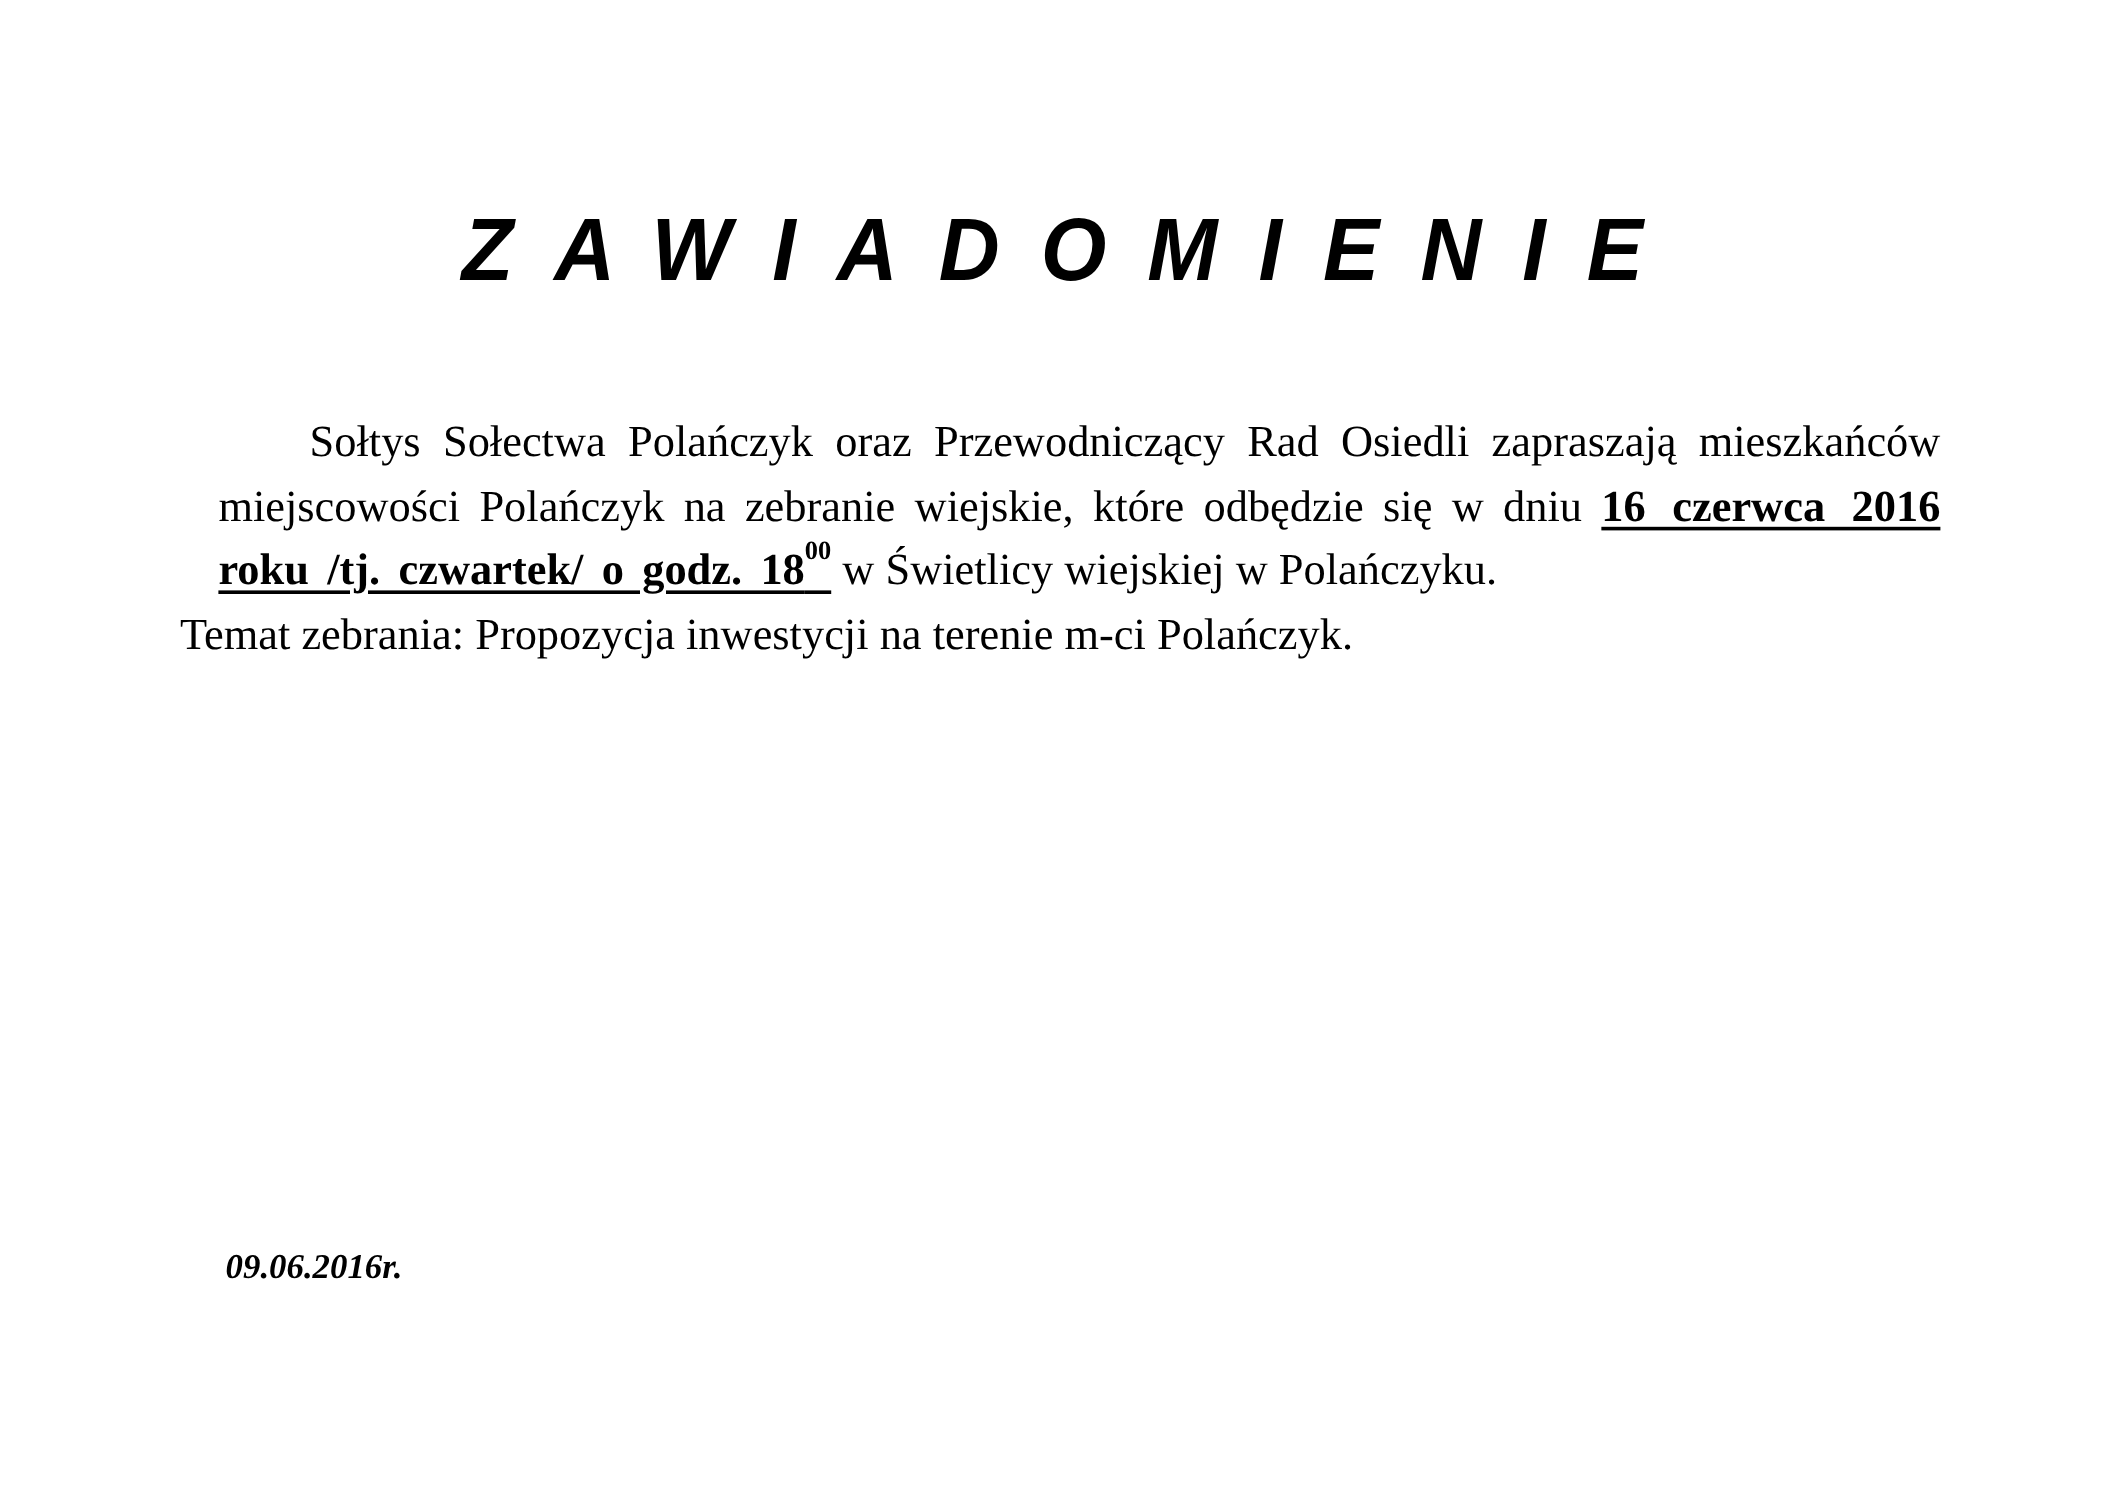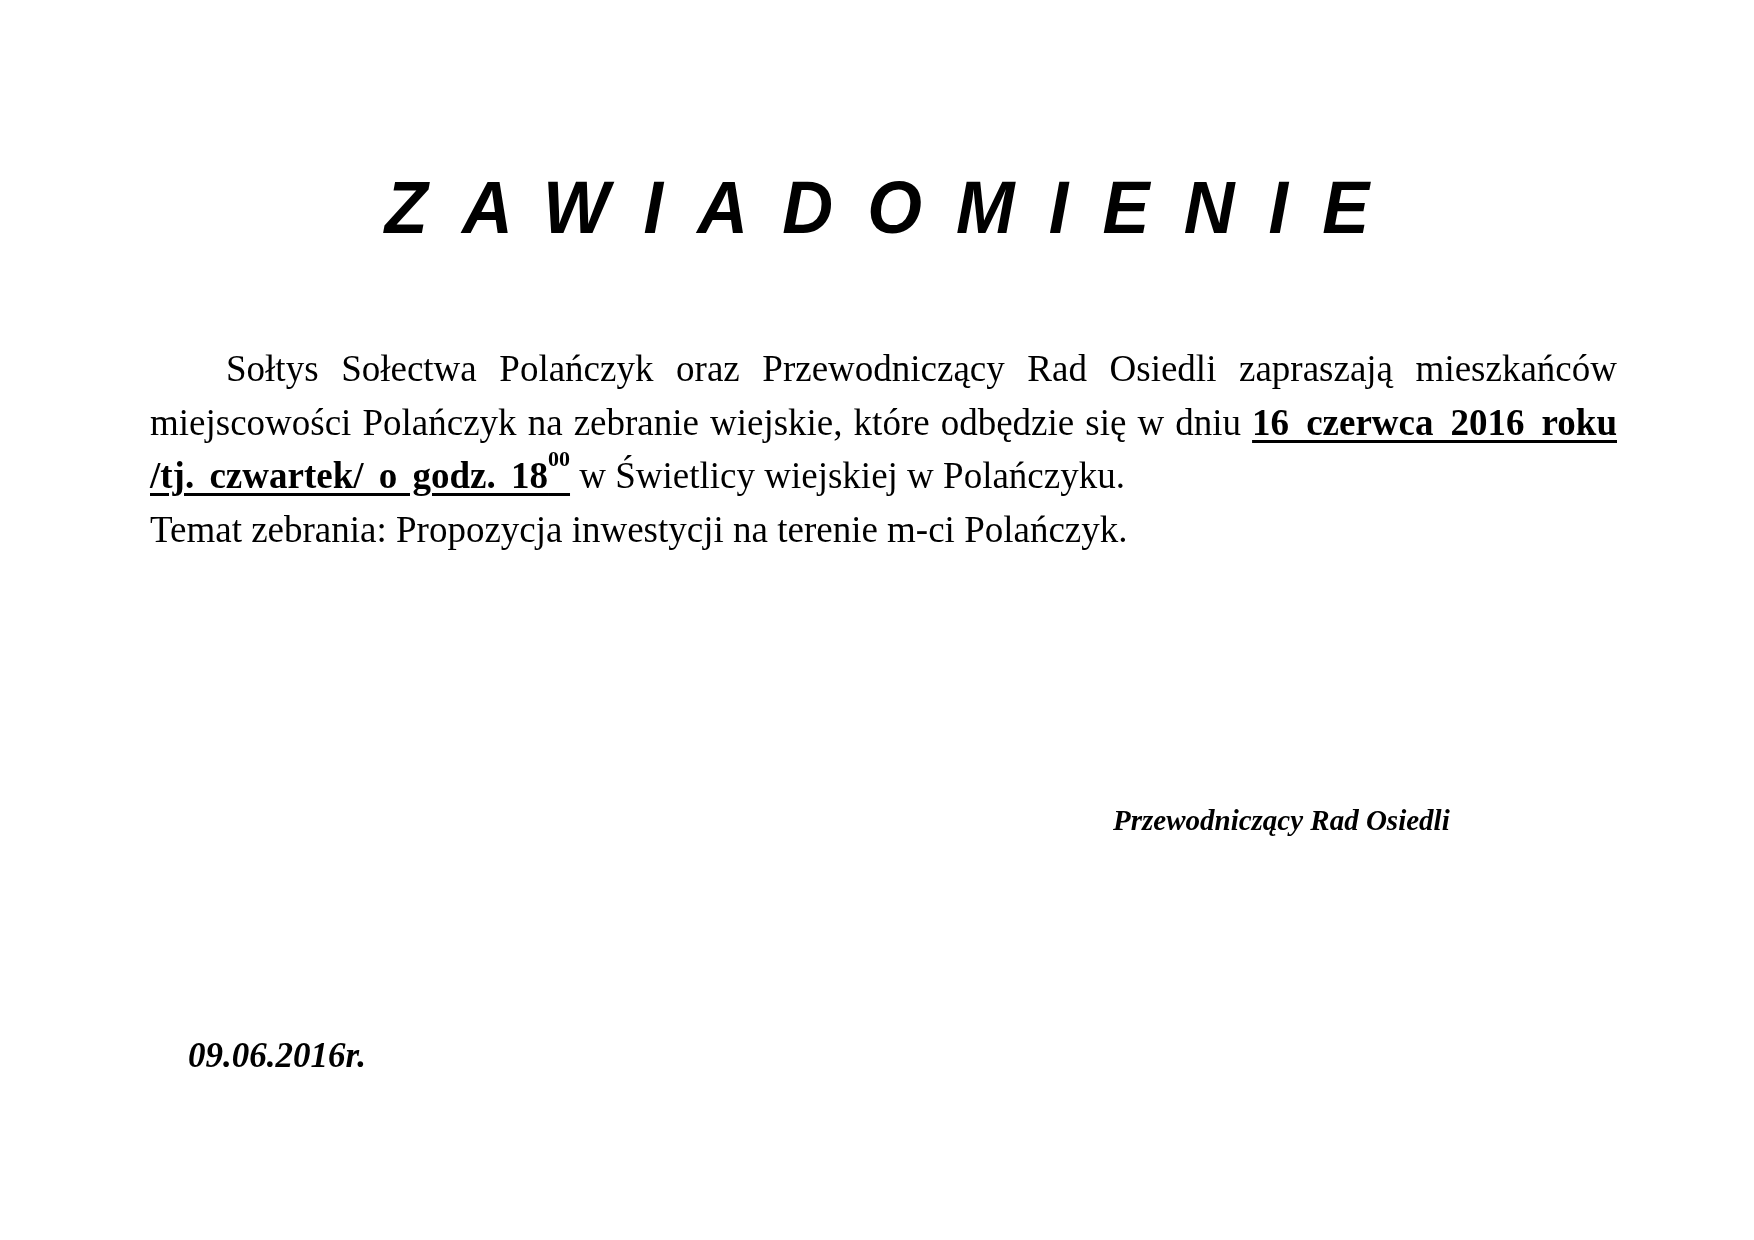--- a/index.html
+++ b/index.html
@@ -7,43 +7,42 @@
   .title {
     position:absolute; left:0; width:1754px; top:168px; text-align:center;
     font-family:"Liberation Sans", sans-serif; font-weight:bold; font-style:italic;
     font-size:74px; letter-spacing:36px; line-height:80px;
     transform:scaleX(0.95); padding-left:36px; box-sizing:border-box;
   }
   .body {
     position:absolute; left:150px; width:1467px; top:342px;
     font-family:"Liberation Serif", serif; font-size:37px; line-height:53.5px;
   }
-  .p1 { text-align:justify; text-indent:76px; }
+  .p1 { text-align:justify; text-indent:76px;margin-left:32px; }
   .p1 .u { font-weight:bold; text-decoration:underline; text-decoration-thickness:3px; text-underline-offset:5px; word-spacing:6px; }
   .p1 sup { font-size:22px; vertical-align:top; line-height:0; position:relative; top:10px; }
   .line { white-space:nowrap; }
   .p3 { padding-left:113px; }
   .sig {
     position:absolute; left:1113px; top:800px;
     font-family:"Liberation Serif", serif; font-weight:bold; font-style:italic;
     font-size:29px; line-height:40px;
   }
   .date {
     position:absolute; left:188px; top:1036px;
     font-family:"Liberation Serif", serif; font-weight:bold; font-style:italic;
-    font-size:35px; line-height:40px;
+    font-size:29px; line-height:40px;
   }
 </style>
 </head>
 <body>
 
 <div class="title">ZAWIADOMIENIE</div>
 
 <div class="body">
   <div class="p1"><span>Sołtys Sołectwa Polańczyk oraz Przewodniczący Rad Osiedli zapraszają mieszkańców miejscowości Polańczyk na zebranie wiejskie, które odbędzie się w dniu </span><span class="u"><span>16 czerwca 2016 roku /tj. czwartek/ o godz.  18</span><sup>00</sup></span><span> w Świetlicy wiejskiej w Polańczyku.</span></div>
   <div class="line">Temat zebrania: Propozycja inwestycji na terenie m-ci Polańczyk.</div>
 </div>
 
 <div class="sig">
-  <div>Przewodniczący Rad Osiedli</div>
 </div>
 
 <div class="date">09.06.2016r.</div>
 
 </body></html>

